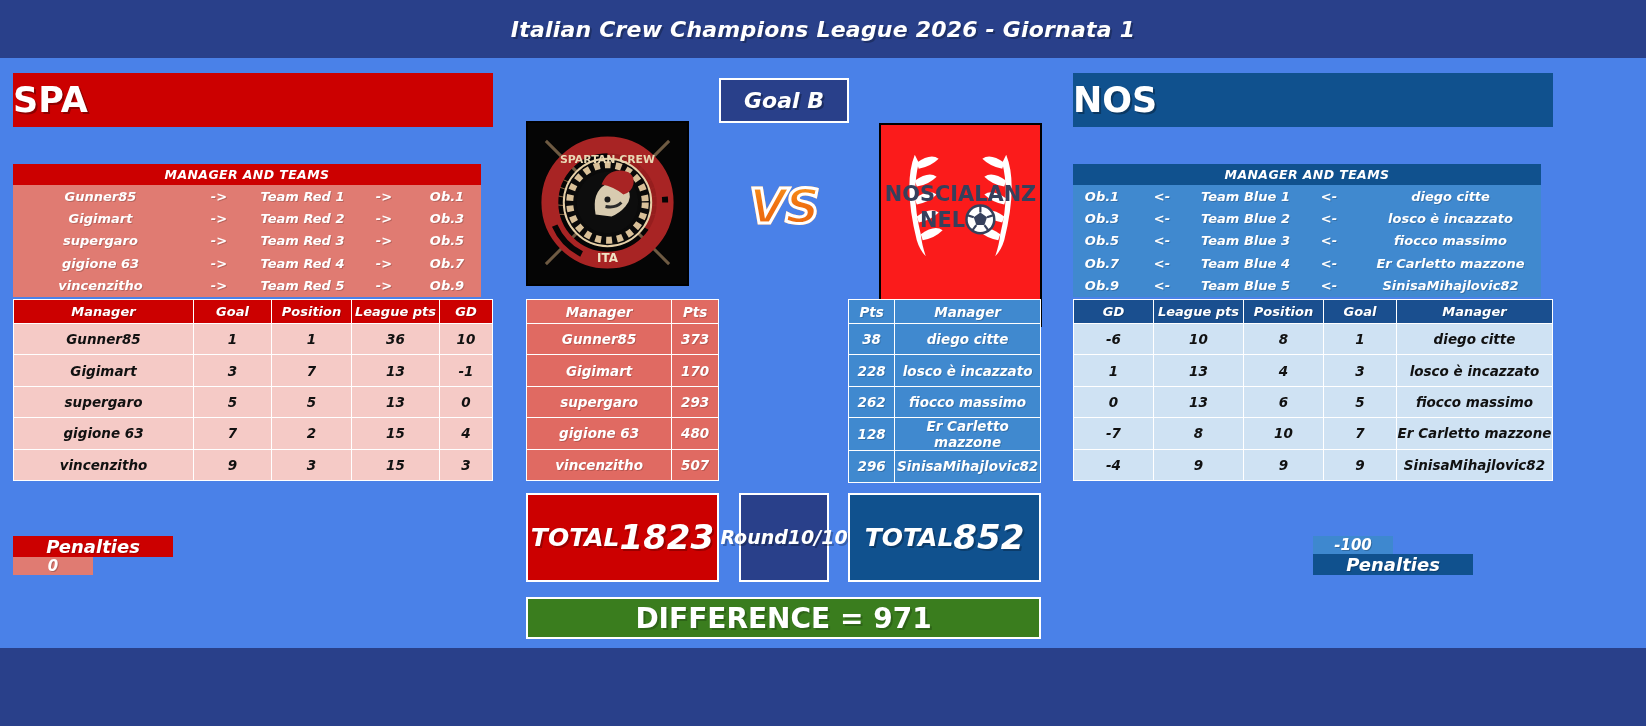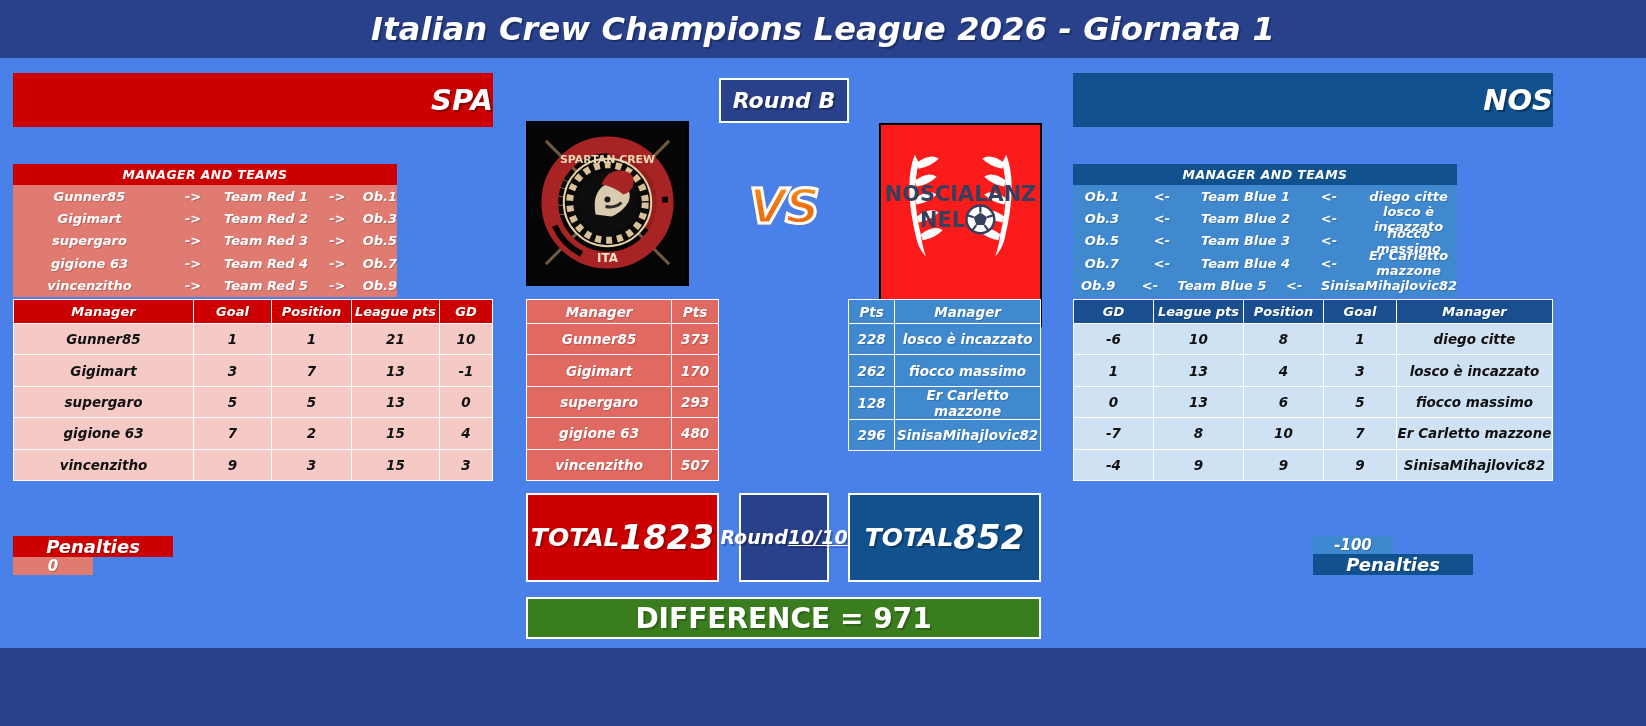--- a/index.html
+++ b/index.html
@@ -11,41 +11,41 @@
   }
   .stage { position: relative; width: 1646px; height: 726px; background: #4a81e8; }
 
   
   .topbar {
     position: absolute; left: 0; top: 0; width: 1646px; height: 58px;
     background: #29408a;
     display: flex; align-items: center; justify-content: center;
   }
   .topbar .title {
-    color: #ffffff; font-size: 32px; font-weight: bold; font-style: italic;
+    color: #ffffff; font-size: 22px; font-weight: bold; font-style: italic;
     letter-spacing: .2px;
     text-shadow: 2px 2px 0 rgba(0,0,0,.25);
     font-family: "DejaVu Sans", sans-serif;
   }
   .bottombar {
     position: absolute; left: 0; top: 648px; width: 1646px; height: 78px;
     background: #29408a;
   }
 
   
   .nameplate {
-    position: absolute; display: flex; align-items: center; justify-content: flex-end;
-    color: #fff; font-size: 29px; font-weight: bold; font-style: italic;
+    position: absolute; display: flex; align-items: center; justify-content: flex-start;
+    color: #fff; font-size: 35px; font-weight: bold; 
     text-shadow: 2px 2px 0 rgba(0,0,0,.3);
   }
   #spa-plate { left: 13px; top: 73px; width: 480px; height: 54px; background: #cc0000; }
   #nos-plate { left: 1073px; top: 73px; width: 480px; height: 54px; background: #10518e; }
 
   
-  .mt-block { position: absolute; width: 384px; }
+  .mt-block { position: absolute; width: 468px; }
   #spa-mt { left: 13px; top: 164px; }
   #nos-mt { left: 1073px; top: 164px; }
   .mt-head {
     height: 21px; display: flex; align-items: center; justify-content: center;
     color: #fff; font-size: 12.5px; font-weight: bold; font-style: italic;
     letter-spacing: .4px;
   }
   #spa-mt .mt-head { background: #cc0000; }
   #nos-mt .mt-head { background: #10518e; }
   .mt-body { display: flex; flex-direction: column; }
@@ -123,21 +123,21 @@
     display: flex; flex-direction: row; align-items: center; justify-content: center;
     color: #fff; font-style: italic; font-weight: bold;
     text-shadow: 2px 2px 0 rgba(0,0,0,.25);
   }
   #spa-total { left: 526px; top: 493px; width: 193px; height: 89px; background: #cc0000; }
   #nos-total { left: 848px; top: 493px; width: 193px; height: 89px; background: #10518e; }
   #round-box { left: 739px; top: 493px; width: 90px; height: 89px; background: #29408a; }
   .total-label { font-size: 25px; line-height: 1.1; }
   .total-value { font-size: 34px; line-height: 1.2; }
   #round-box .total-label { font-size: 19px; }
-  #round-box .total-value { font-size: 19px; text-decoration: underline; }
+  #round-box .total-value { font-size: 19px; }
 
   .diff-box {
     position: absolute; left: 526px; top: 597px; width: 515px; height: 42px;
     background: #3a7d1e; border: 2px solid #fff;
     display: flex; align-items: center; justify-content: center;
     color: #fff; font-size: 28px; font-weight: bold;
     text-shadow: 2px 2px 0 rgba(0,0,0,.2);
   }
 
   
@@ -223,21 +223,21 @@
         <th style="width:80px">Position</th>
         <th style="width:88px">League pts</th>
         <th>GD</th>
       </tr>
     </thead>
     <tbody>
       <tr>
         <td>Gunner85</td>
         <td>1</td>
         <td>1</td>
-        <td>21</td>
+        <td>36</td>
         <td>10</td>
       </tr>
       <tr>
         <td>Gigimart</td>
         <td>3</td>
         <td>7</td>
         <td>13</td>
         <td>-1</td>
       </tr>
       <tr>
@@ -263,21 +263,21 @@
       </tr>
     </tbody>
   </table>
 
   <div class="pen-row" id="spa-pen">
     <div class="pen-label">Penalties</div>
     <div class="pen-value">0</div>
   </div>
 
   <div class="serie-badge">
-    <span>Round B</span>
+    <span>Goal B</span>
   </div>
 
   <div class="logo-box" id="spa-logo">
     <svg class="spartan-wrap" viewBox="0 0 160 160" xmlns="http://www.w3.org/2000/svg">
       <rect width="160" height="160" fill="#050505"></rect>
       <g stroke="#6e5a42" stroke-width="3">
         <line x1="18" y1="18" x2="142" y2="142"></line>
         <line x1="142" y1="18" x2="18" y2="142"></line>
       </g>
       <g stroke="#8a6a48" stroke-width="1">
@@ -377,20 +377,24 @@
 
   <table class="pts-table" id="nos-pts">
     <thead>
       <tr>
         <th class="pts-num">Pts</th>
         <th class="pts-name">Manager</th>
       </tr>
     </thead>
     <tbody>
       <tr>
+        <td>38</td>
+        <td>diego citte</td>
+      </tr>
+      <tr>
         <td>228</td>
         <td>losco è incazzato</td>
       </tr>
       <tr>
         <td>262</td>
         <td>fiocco massimo</td>
       </tr>
       <tr>
         <td>128</td>
         <td>Er Carletto mazzone</td>

